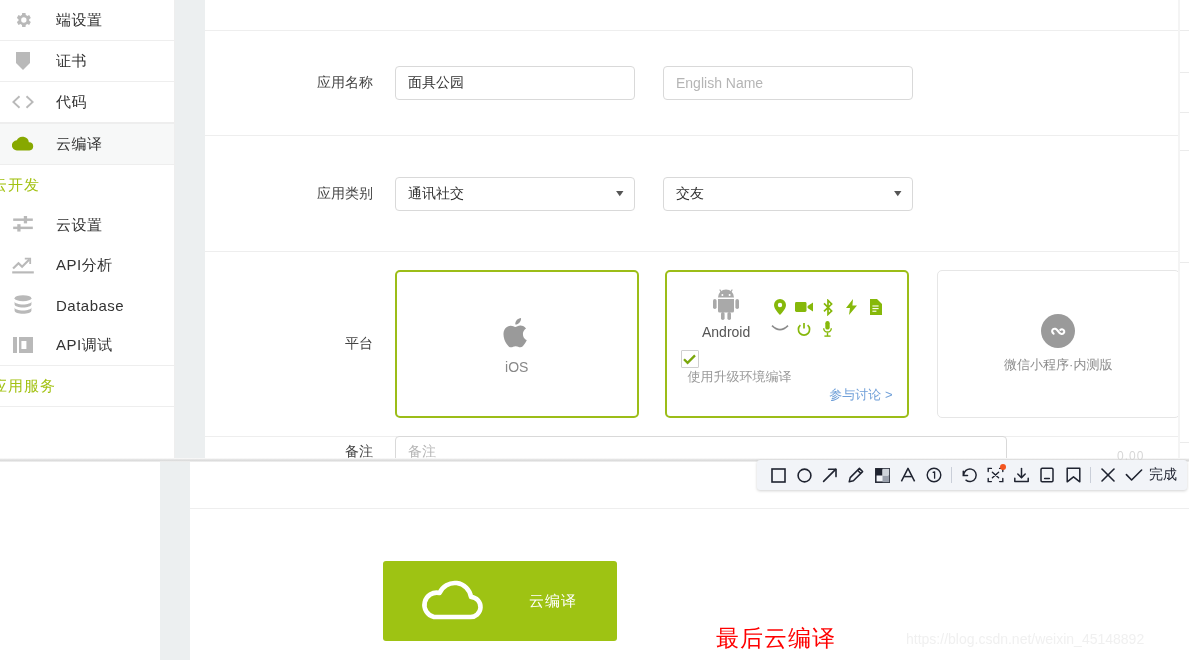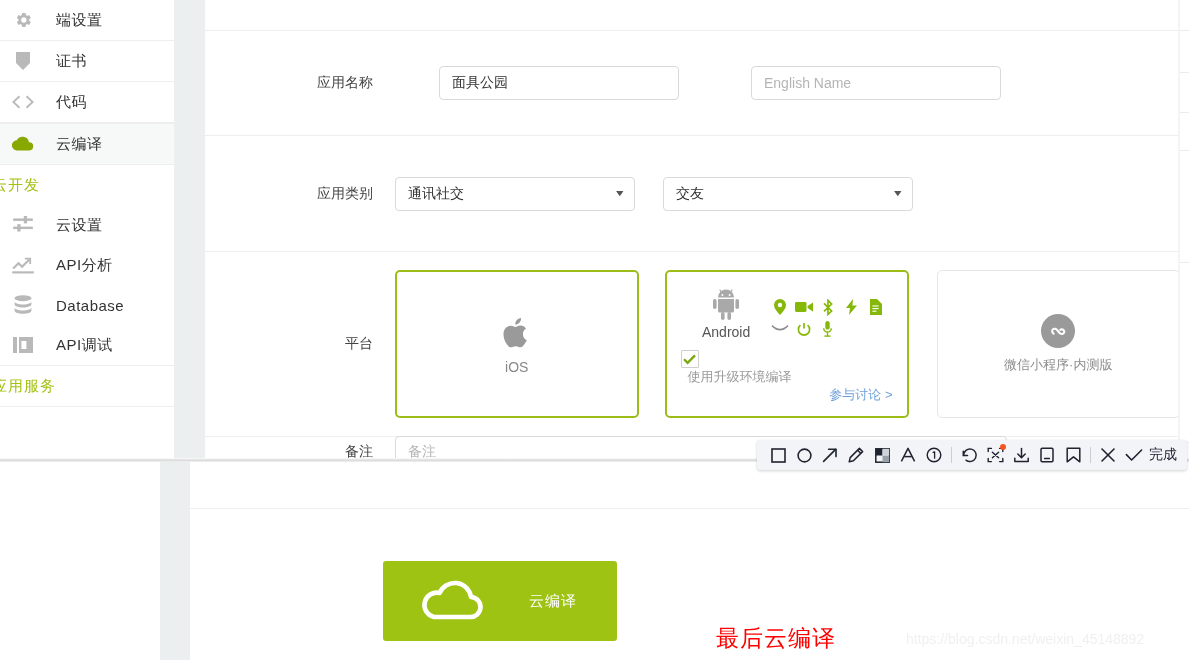--- a/index.html
+++ b/index.html
@@ -131,21 +131,21 @@
   #right-sliver .ln{position:absolute;left:0;width:9px;height:1px;background:#ebebeb;}
   #right-edge-grey{position:absolute;left:1178px;top:0;width:2px;height:458px;background:#f4f4f4;}
 
   
   #ghost-num{
     position:absolute;left:1117px;top:449px;font-size:12px;color:#d7d7d7;letter-spacing:1px;
   }
 
   
   #toolbar{
-    position:absolute;left:757px;top:440px;height:30px;
+    position:absolute;left:757px;top:460px;height:30px;
     background:#f2f4f8;border-radius:3px;
     display:flex;align-items:center;padding:0 8px;box-sizing:border-box;
     box-shadow:0 1px 3px rgba(0,0,0,.18);
   }
   #toolbar .tb{
     width:26px;height:26px;display:flex;align-items:center;justify-content:center;
     cursor:pointer;position:relative;
   }
   #toolbar .tsep{width:1px;height:16px;background:#c9ced8;margin:0 4px;}
   #toolbar .done{
@@ -271,21 +271,21 @@
 
   <div id="gutter-top"></div>
   <div id="bottom-white-left"></div>
   <div id="gutter-bottom"></div>
 
   <div id="main">
 
     <div style="height:30px;"></div>
     <div class="divider"></div>
 
-    <div class="form-row" style="height:104px;gap:44px;">
+    <div class="form-row" style="height:104px;">
       <div class="form-label">应用名称</div>
       <div class="txt w240">面具公园</div>
       <div class="txt w250 ph" style="margin-left:28px;">English Name</div>
     </div>
     <div class="divider"></div>
 
     <div class="form-row" style="height:115px;">
       <div class="form-label">应用类别</div>
       <div class="sel w240">
         <span>通讯社交</span>

